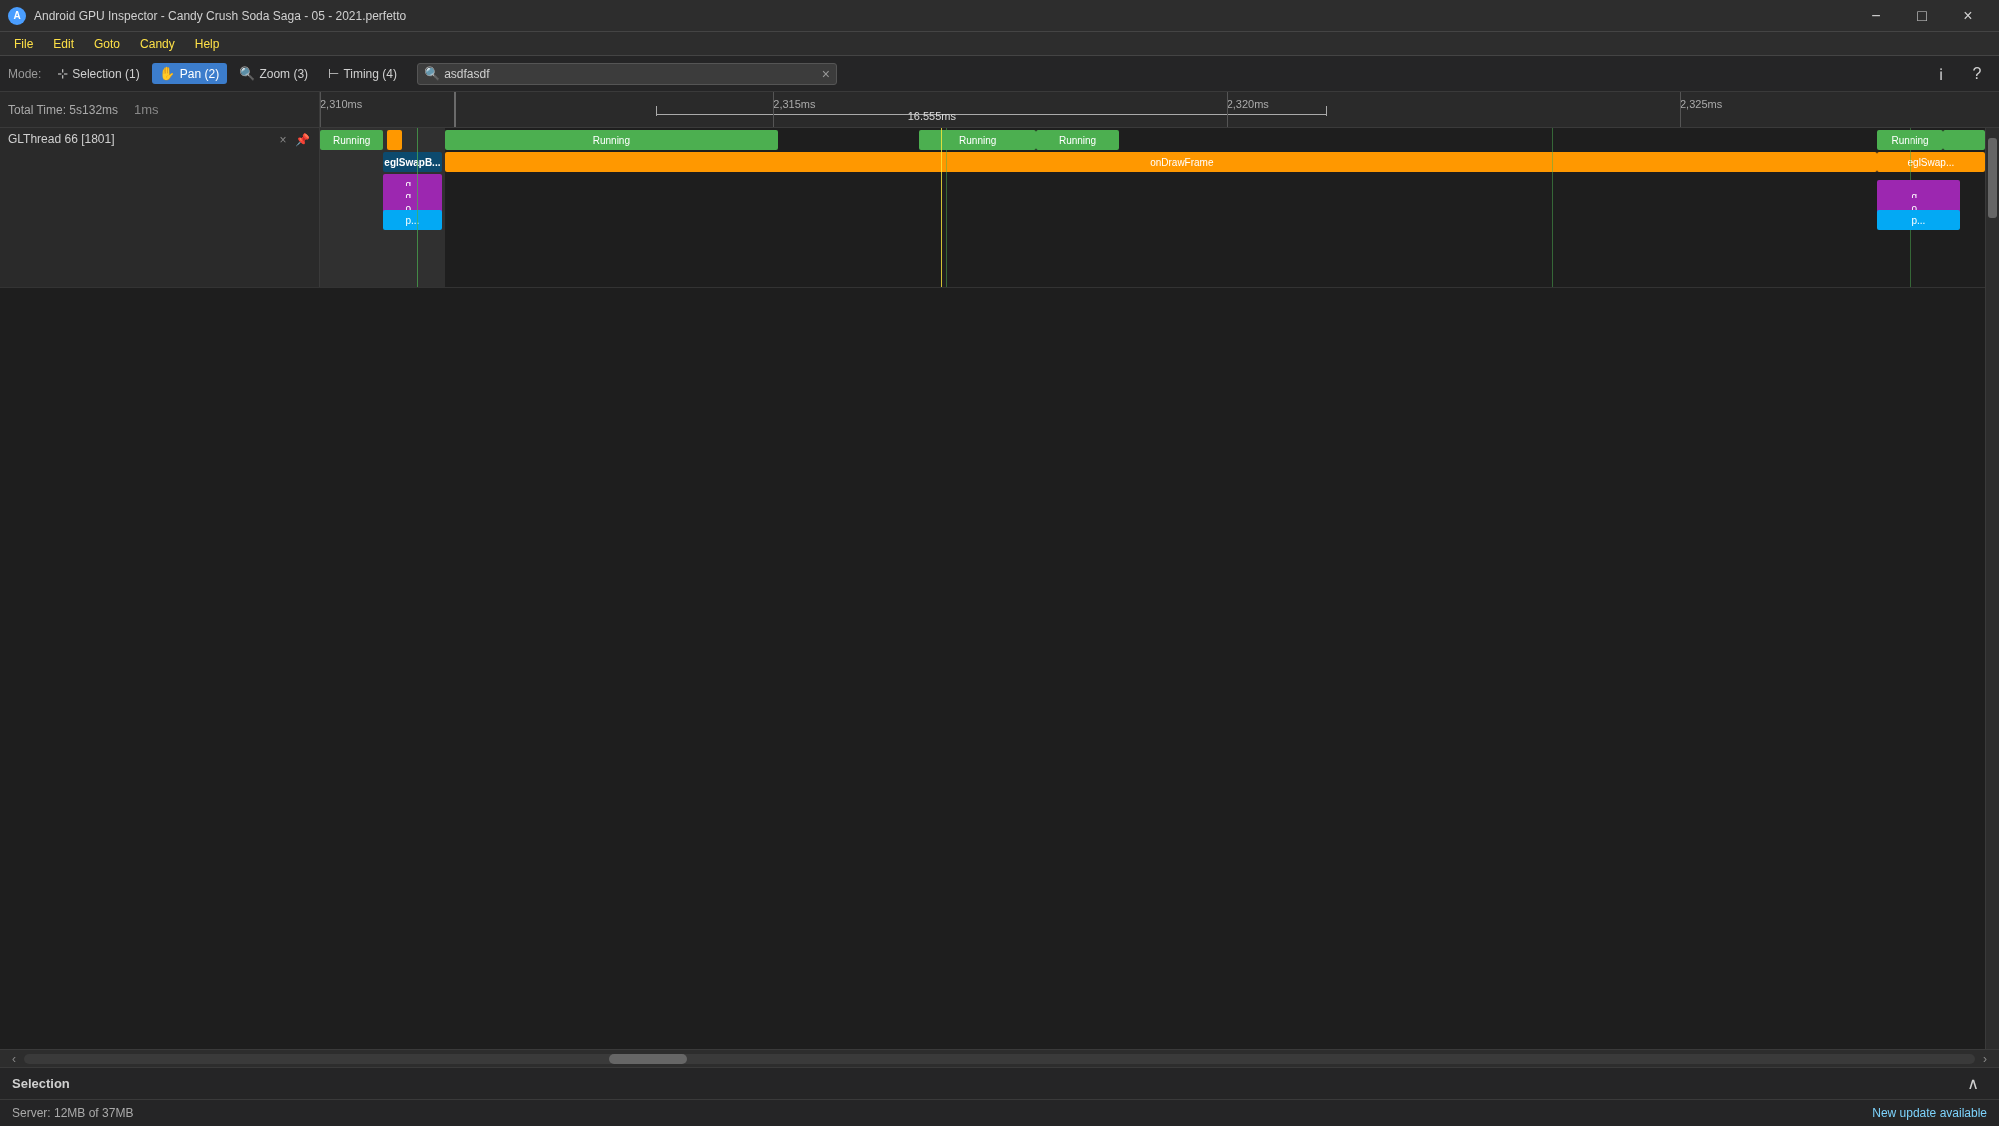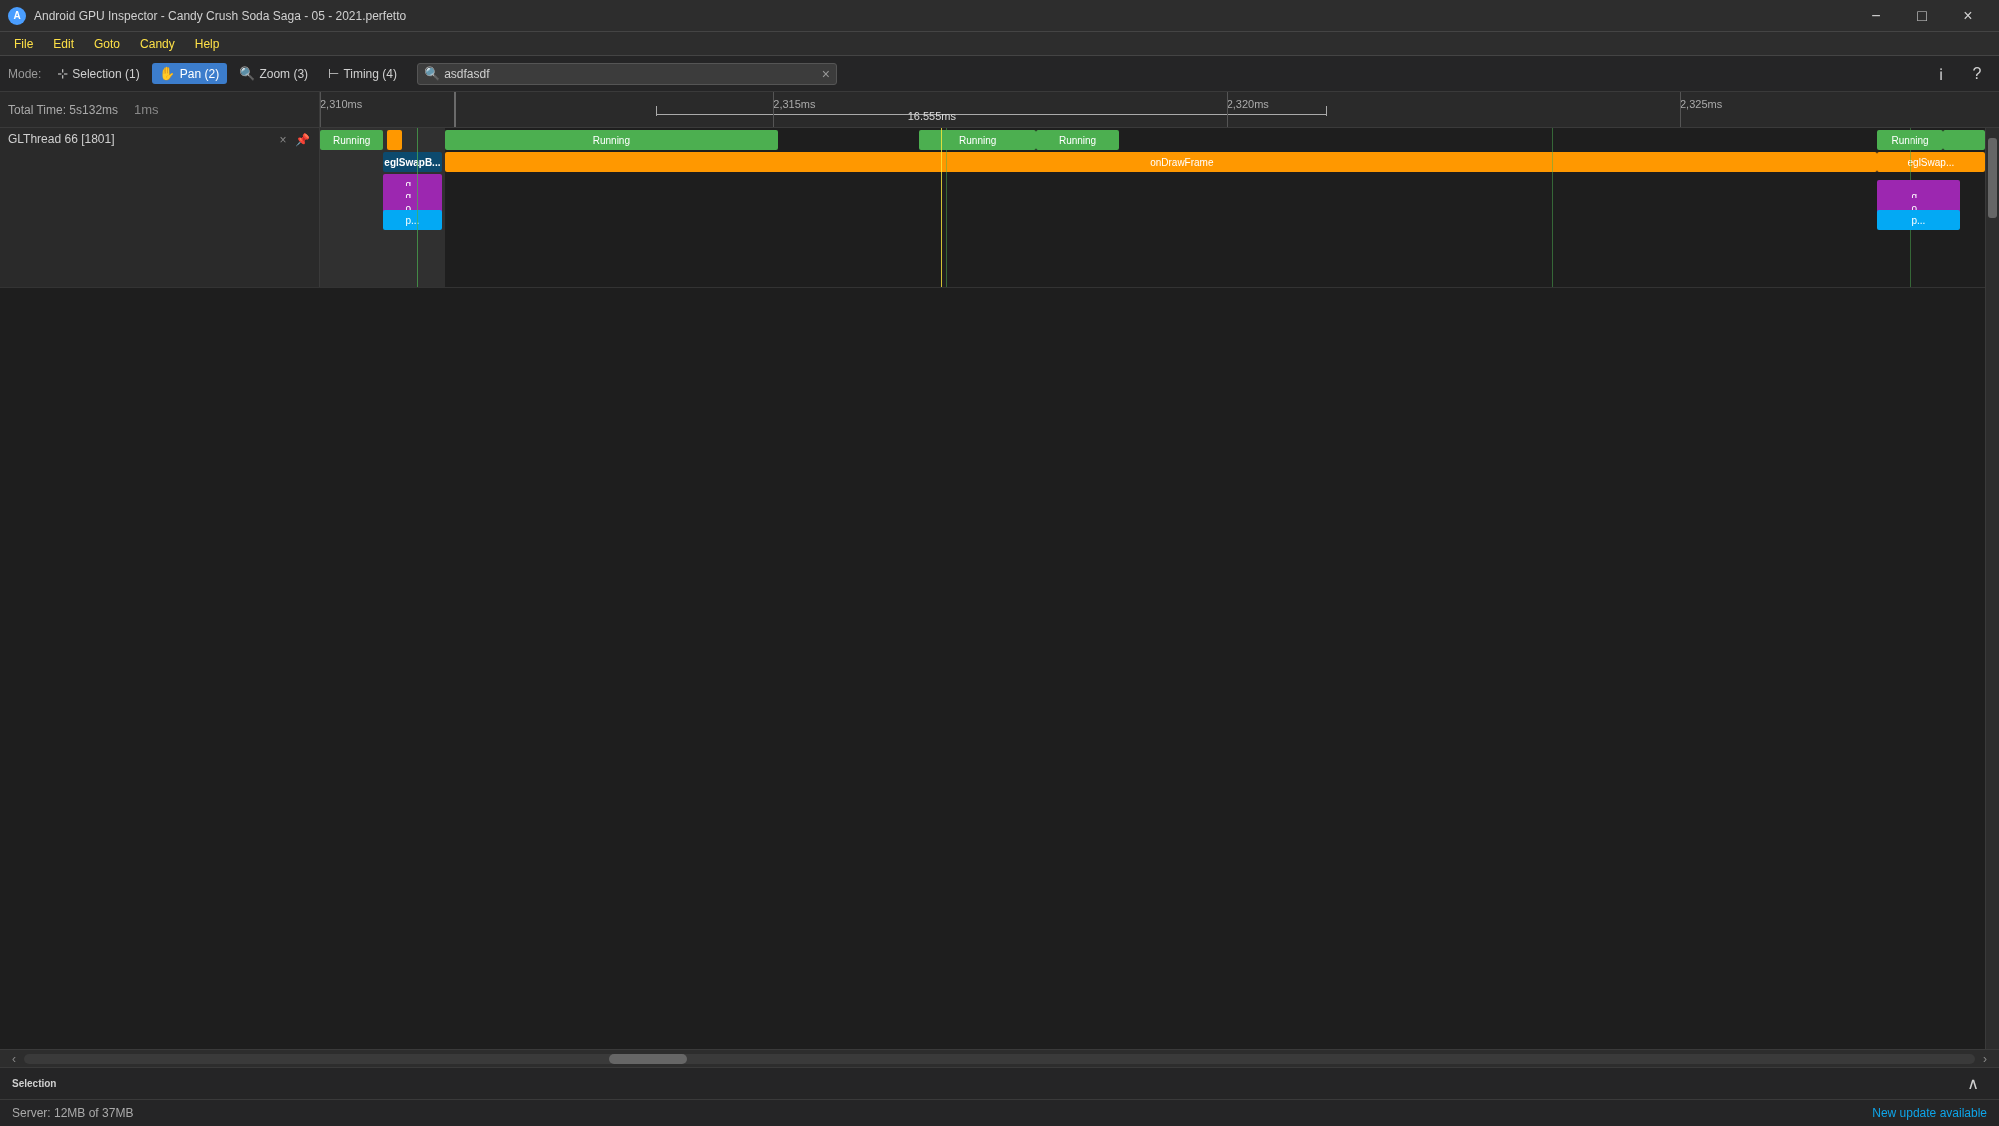--- a/index.html
+++ b/index.html
@@ -332,37 +332,37 @@
     }
     .bottom-panel-header {
       height: 32px;
       display: flex;
       align-items: center;
       padding: 0 12px;
       border-bottom: 1px solid #3a3a3a;
       justify-content: space-between;
     }
     .bottom-panel-title {
-      font-size: 10px;
+      font-size: 13px;
       font-weight: 600;
       color: #d0d0d0;
     }
     .bottom-panel-content {
       padding: 6px 12px;
       display: flex;
       align-items: center;
       justify-content: space-between;
     }
     .server-info {
       font-size: 12px;
       color: #aaa;
     }
     .update-link {
       font-size: 12px;
-      color: #0ea5e9;
+      color: #7dd3fc;
       cursor: pointer;
       text-decoration: none;
       margin-left: 44px;
     }
 
     
     .right-scrollbar {
       width: 14px;
       background: #2d2d2d;
       border-left: 1px solid #3a3a3a;

